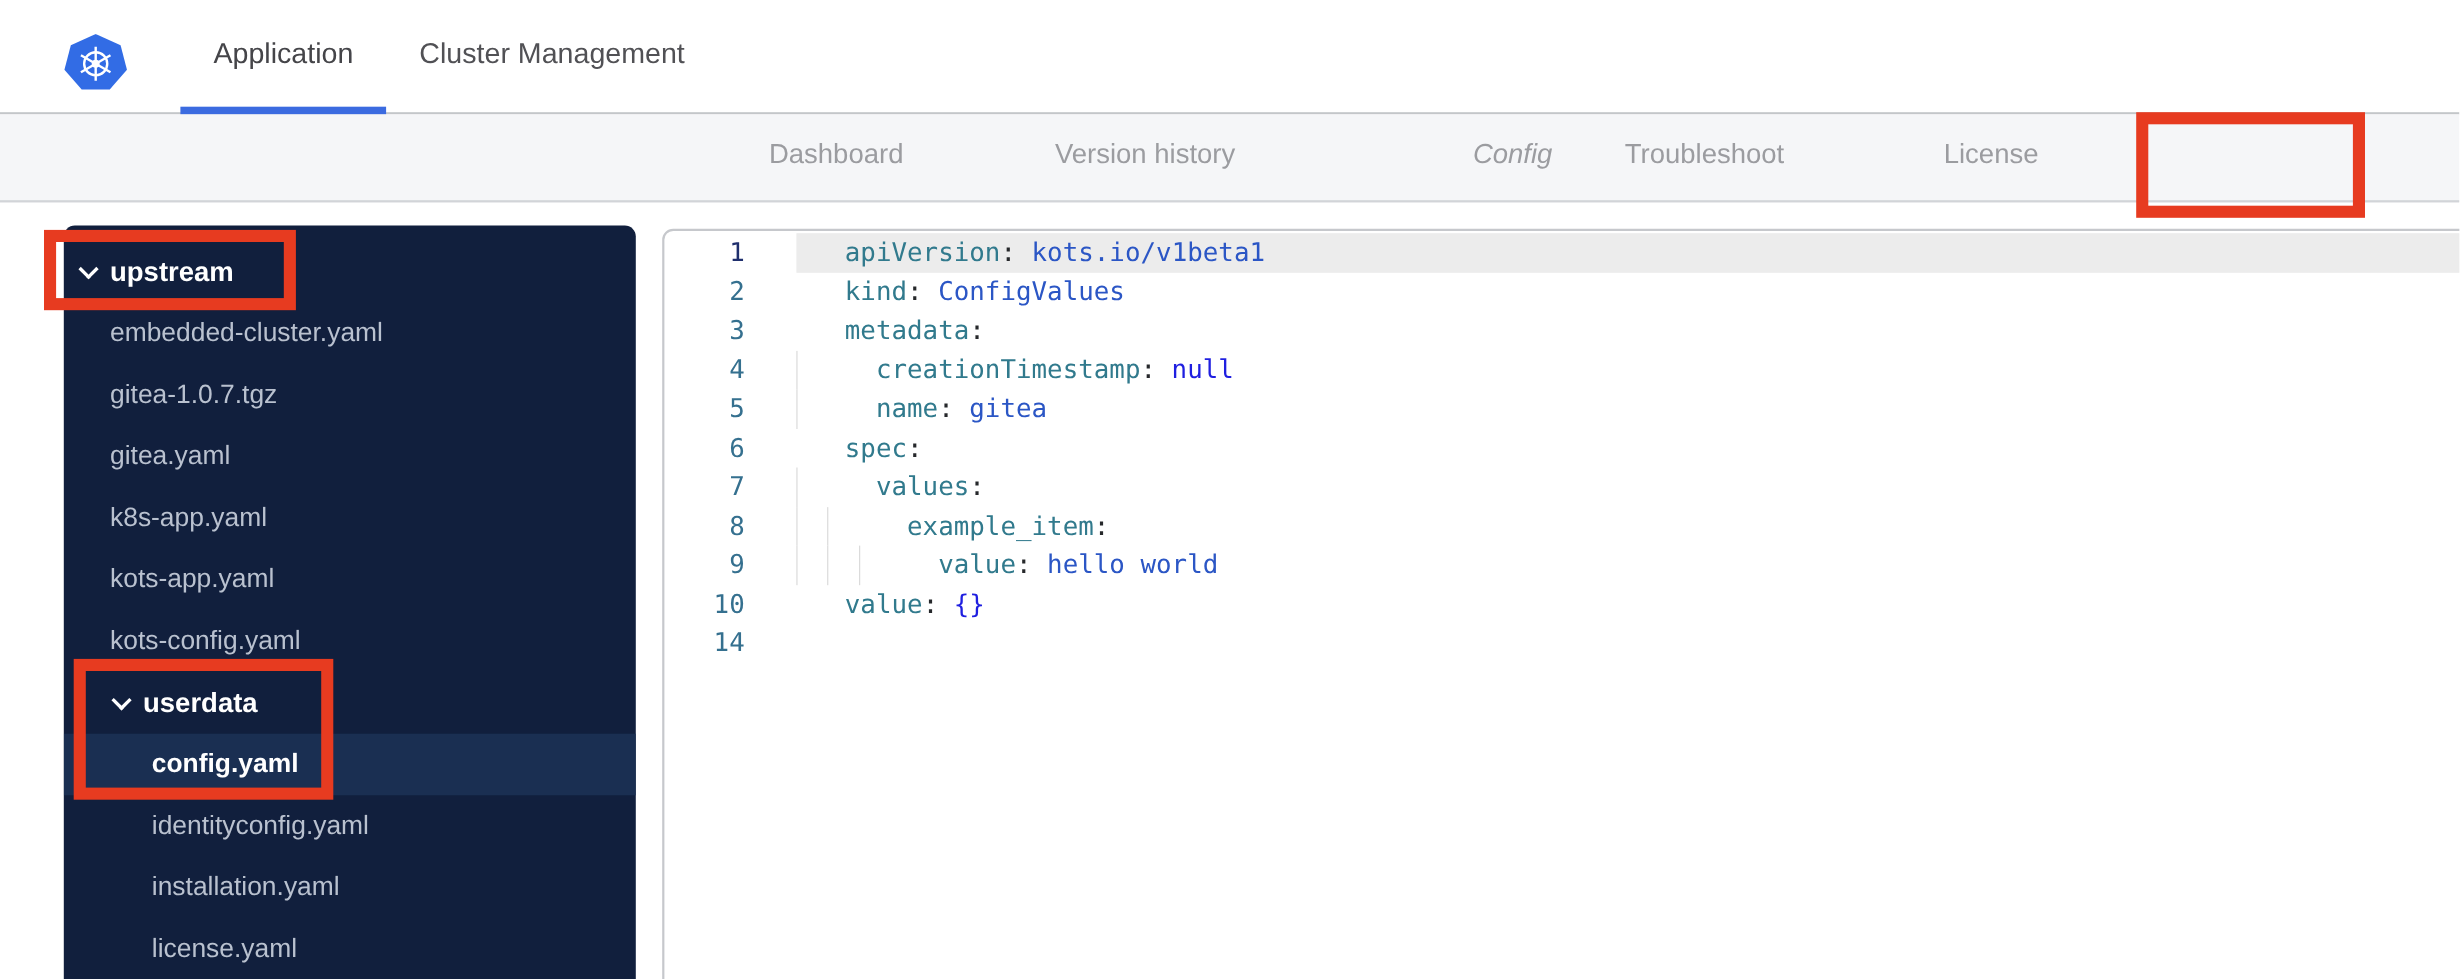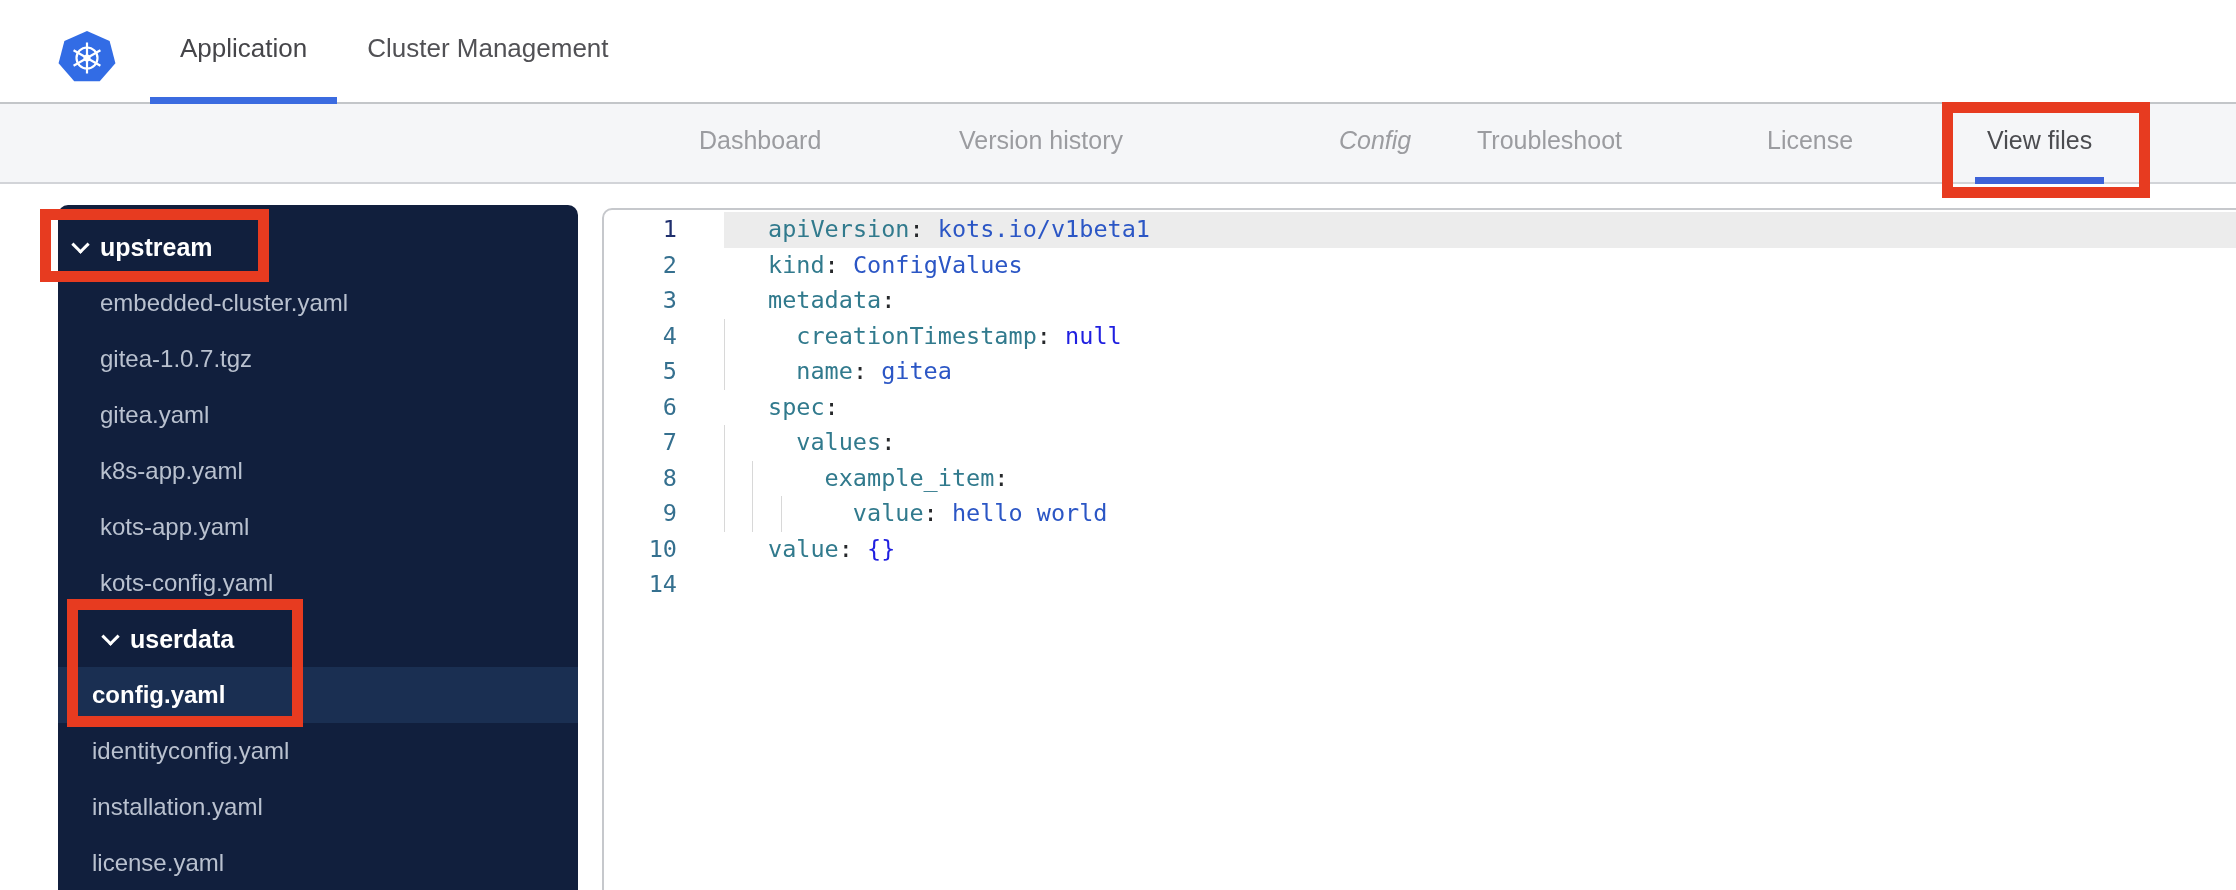--- a/index.html
+++ b/index.html
@@ -21,21 +21,21 @@
   }
   *{margin:0;padding:0;box-sizing:border-box;}
   body{font-family:"Liberation Sans",sans-serif;background:#fff;}
   .screen{position:relative;width:2236px;height:890px;overflow:hidden;background:#fff;}
 
   
   .topbar{position:relative;height:104px;background:#fff;border-bottom:2px solid #c3c6c9;}
   .logo-hept{position:absolute;left:58px;top:31px;width:58px;height:53px;background:var(--k8s-blue);
     clip-path:polygon(50% 0%,89% 19%,99% 61%,72% 95%,28% 95%,1% 61%,11% 19%);
     display:flex;align-items:center;justify-content:center;}
-  .top-tabs{position:absolute;left:150px;top:0;height:104px;display:flex;align-items:center;}
+  .top-tabs{position:absolute;left:164px;top:0;height:104px;display:flex;align-items:center;}
   .top-tab{height:104px;display:flex;align-items:center;padding:0 30px;font-size:26px;color:#515155;cursor:pointer;border-bottom:7px solid transparent;}
   .top-tab.active{border-bottom-color:var(--tab-underline);color:#454549;}
   .top-tab + .top-tab{margin-left:0px;}
 
   
   .subnav{position:relative;height:80px;background:#f5f6f8;border-bottom:2px solid #d2d4d8;}
   .subnav-item{position:absolute;top:0;height:80px;display:flex;align-items:center;font-size:25px;color:#9b9ca0;cursor:pointer;border-bottom:7px solid transparent;}
   .subnav-item:nth-child(1){left:699px;}
   .subnav-item:nth-child(2){left:959px;}
   .subnav-item:nth-child(3){left:1339px;font-style:italic;}
@@ -47,21 +47,21 @@
   
   .sidebar{position:absolute;left:58px;top:205px;width:520px;height:700px;background:var(--sidebar-bg);
     border-radius:10px 10px 0 0;padding-top:14px;overflow:hidden;}
   .tree-row{height:56px;display:flex;align-items:center;font-size:24px;cursor:pointer;white-space:nowrap;}
   .tree-row.folder{color:#fff;font-weight:700;font-size:25px;}
   .tree-row.file{color:var(--file-color);}
   .tree-row.selected{background:var(--sidebar-sel);color:#fff;font-weight:700;}
   .tree-row.lv0{padding-left:16px;}
   .tree-row.file.lv1{padding-left:42px;}
   .tree-row.folder.lv1{padding-left:46px;}
-  .tree-row.file.lv2{padding-left:34px;}
+  .tree-row.file.lv2{padding-left:80px;}
   .chev{display:inline-block;width:13px;height:13px;border-left:3px solid #fff;border-bottom:3px solid #fff;
     transform:rotate(-45deg) translate(2px,-2px);margin-right:13px;flex:none;}
 
   
   .editor{position:absolute;left:602px;top:208px;width:1700px;height:740px;background:#fff;
     border:2px solid #c6c8cc;border-radius:10px;overflow:hidden;padding-top:2px;}
   .code-row{display:flex;height:35.5px;font-family:"DejaVu Sans Mono",monospace;font-size:23.5px;line-height:35.5px;}
   .gutter{flex:none;width:120px;text-align:right;padding-right:47px;color:var(--num);}
   .gutter.active{color:var(--num-active);}
   .code-cell{flex:1;white-space:pre;color:var(--tok-plain);}
@@ -100,21 +100,20 @@
         <div class="top-tab">Cluster Management</div>
       </div>
   </div>
 
   <div class="subnav" id="subnav">
       <div class="subnav-item">Dashboard</div>
       <div class="subnav-item">Version history</div>
       <div class="subnav-item">Config</div>
       <div class="subnav-item">Troubleshoot</div>
       <div class="subnav-item">License</div>
-      <div class="subnav-item active">View files</div>
     </div>
 
   <div class="sidebar" id="file-tree">
       <div class="tree-row folder lv0">
         <span class="chev"></span>
         <span>upstream</span>
       </div>
       <div class="tree-row file lv1">
         <span>embedded-cluster.yaml</span>
       </div>

